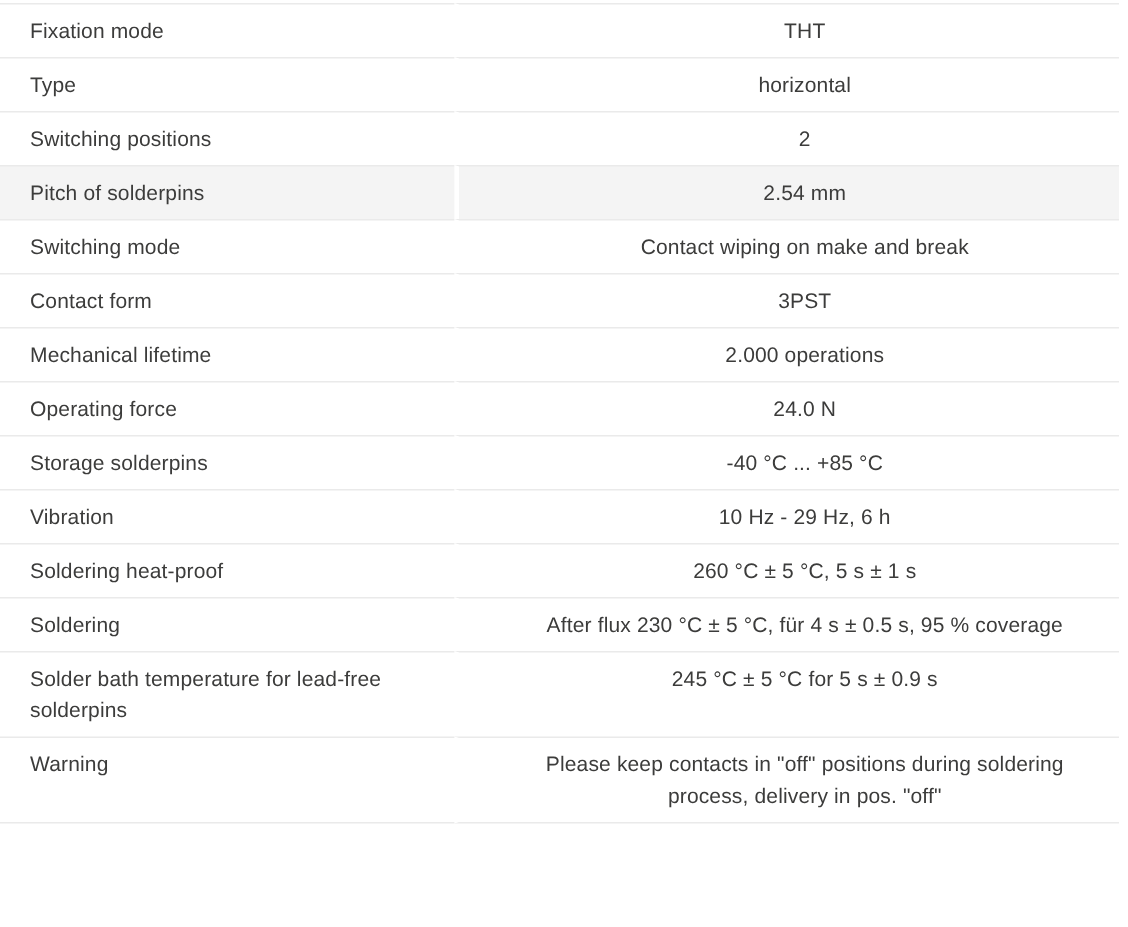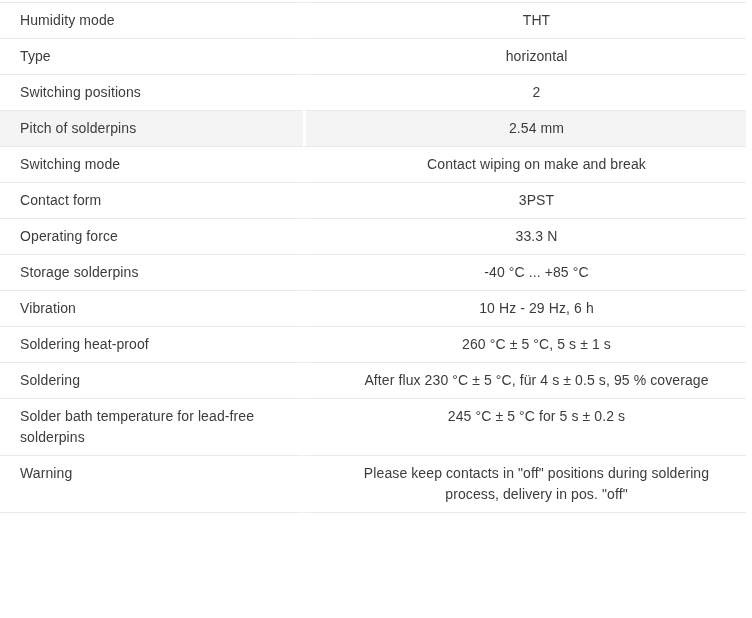--- a/index.html
+++ b/index.html
@@ -50,21 +50,21 @@
 </head>
 <body>
 
 <table class="spec-table">
   <colgroup>
     <col style="width:303px">
     <col>
   </colgroup>
   <tbody id="spec-body">
       <tr>
-        <td class="cell-label">Humidity mode</td>
+        <td class="cell-label">Fixation mode</td>
         <td class="cell-value">THT</td>
       </tr>
       <tr>
         <td class="cell-label">Type</td>
         <td class="cell-value">horizontal</td>
       </tr>
       <tr>
         <td class="cell-label">Switching positions</td>
         <td class="cell-value">2</td>
       </tr>
@@ -74,41 +74,45 @@
       </tr>
       <tr>
         <td class="cell-label">Switching mode</td>
         <td class="cell-value">Contact wiping on make and break</td>
       </tr>
       <tr>
         <td class="cell-label">Contact form</td>
         <td class="cell-value">3PST</td>
       </tr>
       <tr>
+        <td class="cell-label">Mechanical lifetime</td>
+        <td class="cell-value">2.000 operations</td>
+      </tr>
+      <tr>
         <td class="cell-label">Operating force</td>
-        <td class="cell-value">33.3 N</td>
+        <td class="cell-value">24.0 N</td>
       </tr>
       <tr>
         <td class="cell-label">Storage solderpins</td>
         <td class="cell-value">-40 °C ... +85 °C</td>
       </tr>
       <tr>
         <td class="cell-label">Vibration</td>
         <td class="cell-value">10 Hz - 29 Hz, 6 h</td>
       </tr>
       <tr>
         <td class="cell-label">Soldering heat-proof</td>
         <td class="cell-value">260 °C ± 5 °C, 5 s ± 1 s</td>
       </tr>
       <tr>
         <td class="cell-label">Soldering</td>
         <td class="cell-value">After flux 230 °C ± 5 °C, für 4 s ± 0.5 s, 95 % coverage</td>
       </tr>
       <tr>
         <td class="cell-label">Solder bath temperature for lead-free solderpins</td>
-        <td class="cell-value">245 °C ± 5 °C for 5 s ± 0.2 s</td>
+        <td class="cell-value">245 °C ± 5 °C for 5 s ± 0.9 s</td>
       </tr>
       <tr>
         <td class="cell-label">Warning</td>
         <td class="cell-value">Please keep contacts in "off" positions during soldering process, delivery in pos. "off"</td>
       </tr>
     </tbody>
 </table>
 
 </body></html>

